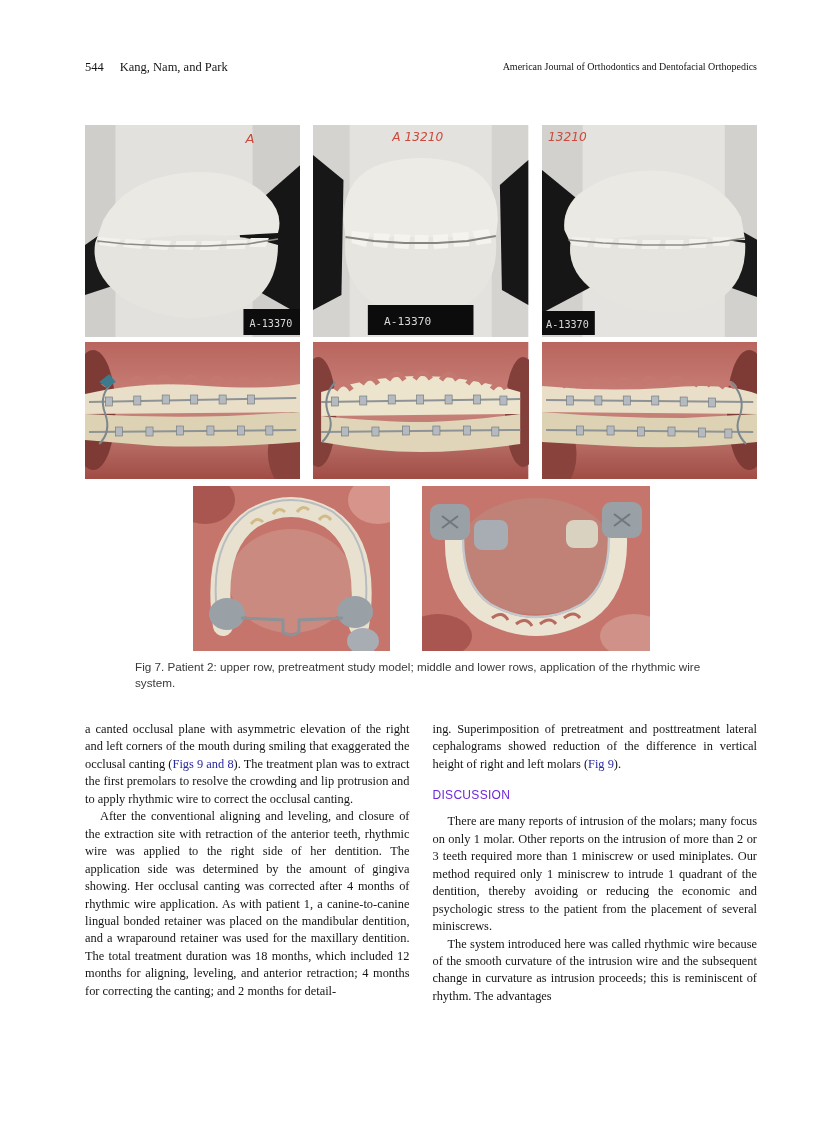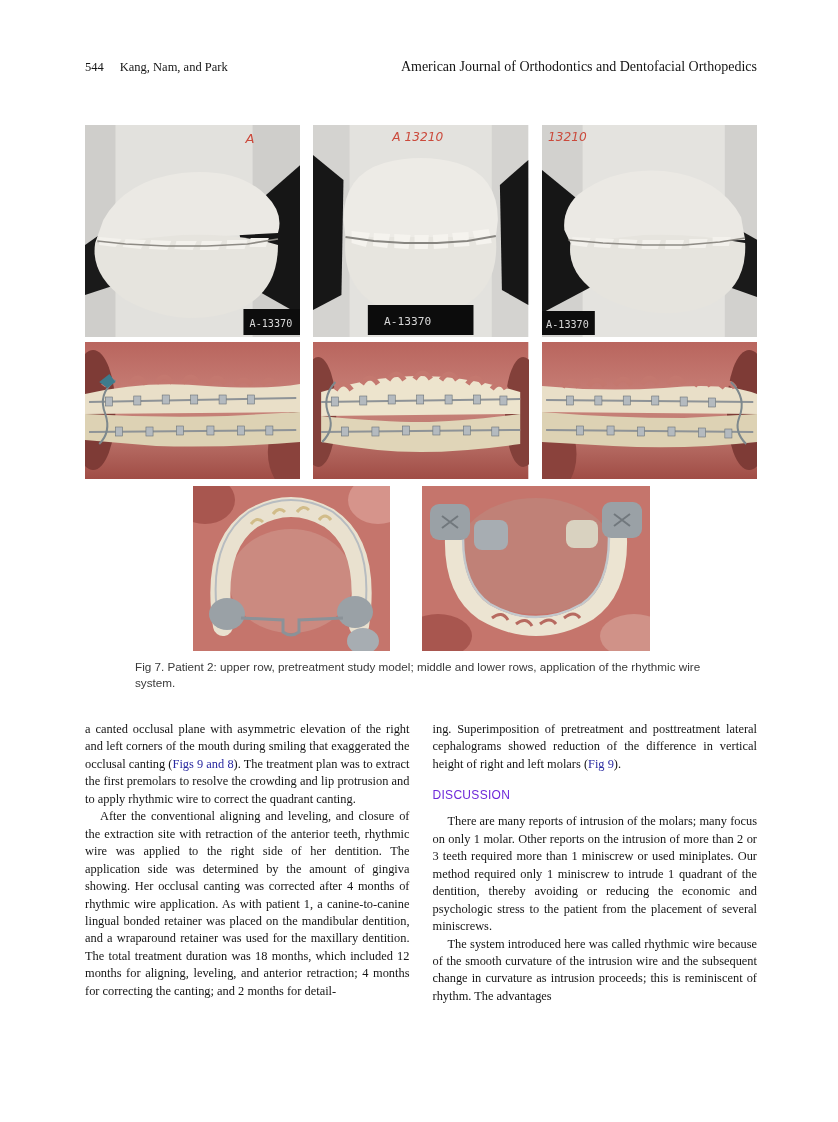--- a/index.html
+++ b/index.html
@@ -4,21 +4,21 @@
 <style>
   html,body{margin:0;padding:0;background:#ffffff;}
   .page{position:relative;width:838px;height:1122px;background:#ffffff;overflow:hidden;
         font-family:"Liberation Serif", serif;color:#141414;}
 
   
   .header{position:absolute;left:85px;top:60px;width:672px;display:flex;
           justify-content:space-between;align-items:flex-start;}
   .header-left{font-size:12.5px;line-height:15px;white-space:nowrap;text-align:right;}
   .page-num{margin-right:16px;}
-  .header-right{text-align:right;font-size:14px;line-height:14.5px;}
+  .header-right{text-align:right;font-size:10px;line-height:14.5px;}
 
   
   .figure{position:absolute;left:85px;top:125px;width:672px;}
   .fig-row1{display:flex;gap:13px;height:212px;}
   .fig-row2{display:flex;gap:13px;height:137px;margin-top:5px;}
   .fig-row1 > div, .fig-row2 > div{flex:1;overflow:hidden;}
   .fig-row3{position:relative;height:165px;margin-top:7px;}
   .occl-left{position:absolute;left:108px;top:0;width:197px;height:165px;overflow:hidden;}
   .occl-right{position:absolute;left:337px;top:0;width:228px;height:165px;overflow:hidden;}
   .figure svg{display:block;width:100%;height:100%;}
@@ -246,21 +246,21 @@
   </div>
 
   <div class="caption">
     <span>Fig 7.</span>
     <span>Patient 2: upper row, pretreatment study model; middle and lower rows, application of the rhythmic wire system.</span>
   </div>
 
   <div class="body-cols">
 
     <div class="col">
-      <p><span>a canted occlusal plane with asymmetric elevation of the right and left corners of the mouth during smiling that exaggerated the occlusal canting (</span><a class="fig-link">Figs 9 and 8</a><span>). The treatment plan was to extract the first premolars to resolve the crowding and lip protrusion and to apply rhythmic wire to correct the quadrant canting.</span></p>
+      <p><span>a canted occlusal plane with asymmetric elevation of the right and left corners of the mouth during smiling that exaggerated the occlusal canting (</span><a class="fig-link">Figs 9 and 8</a><span>). The treatment plan was to extract the first premolars to resolve the crowding and lip protrusion and to apply rhythmic wire to correct the occlusal canting.</span></p>
       <p class="indent">After the conventional aligning and leveling, and closure of the extraction site with retraction of the anterior teeth, rhythmic wire was applied to the right side of her dentition. The application side was determined by the amount of gingiva showing. Her occlusal canting was corrected after 4 months of rhythmic wire application. As with patient 1, a canine-to-canine lingual bonded retainer was placed on the mandibular dentition, and a wraparound retainer was used for the maxillary dentition. The total treatment duration was 18 months, which included 12 months for aligning, leveling, and anterior retraction; 4 months for correcting the canting; and 2 months for detail-</p>
     </div>
 
     <div class="col">
       <p><span>ing. Superimposition of pretreatment and posttreatment lateral cephalograms showed reduction of the difference in vertical height of right and left molars (</span><a class="fig-link">Fig 9</a><span>).</span></p>
       <h2 class="section-heading">DISCUSSION</h2>
       <p class="indent">There are many reports of intrusion of the molars; many focus on only 1 molar. Other reports on the intrusion of more than 2 or 3 teeth required more than 1 miniscrew or used miniplates. Our method required only 1 miniscrew to intrude 1 quadrant of the dentition, thereby avoiding or reducing the economic and psychologic stress to the patient from the placement of several miniscrews.</p>
       <p class="indent">The system introduced here was called rhythmic wire because of the smooth curvature of the intrusion wire and the subsequent change in curvature as intrusion proceeds; this is reminiscent of rhythm. The advantages</p>
     </div>
   </div>

